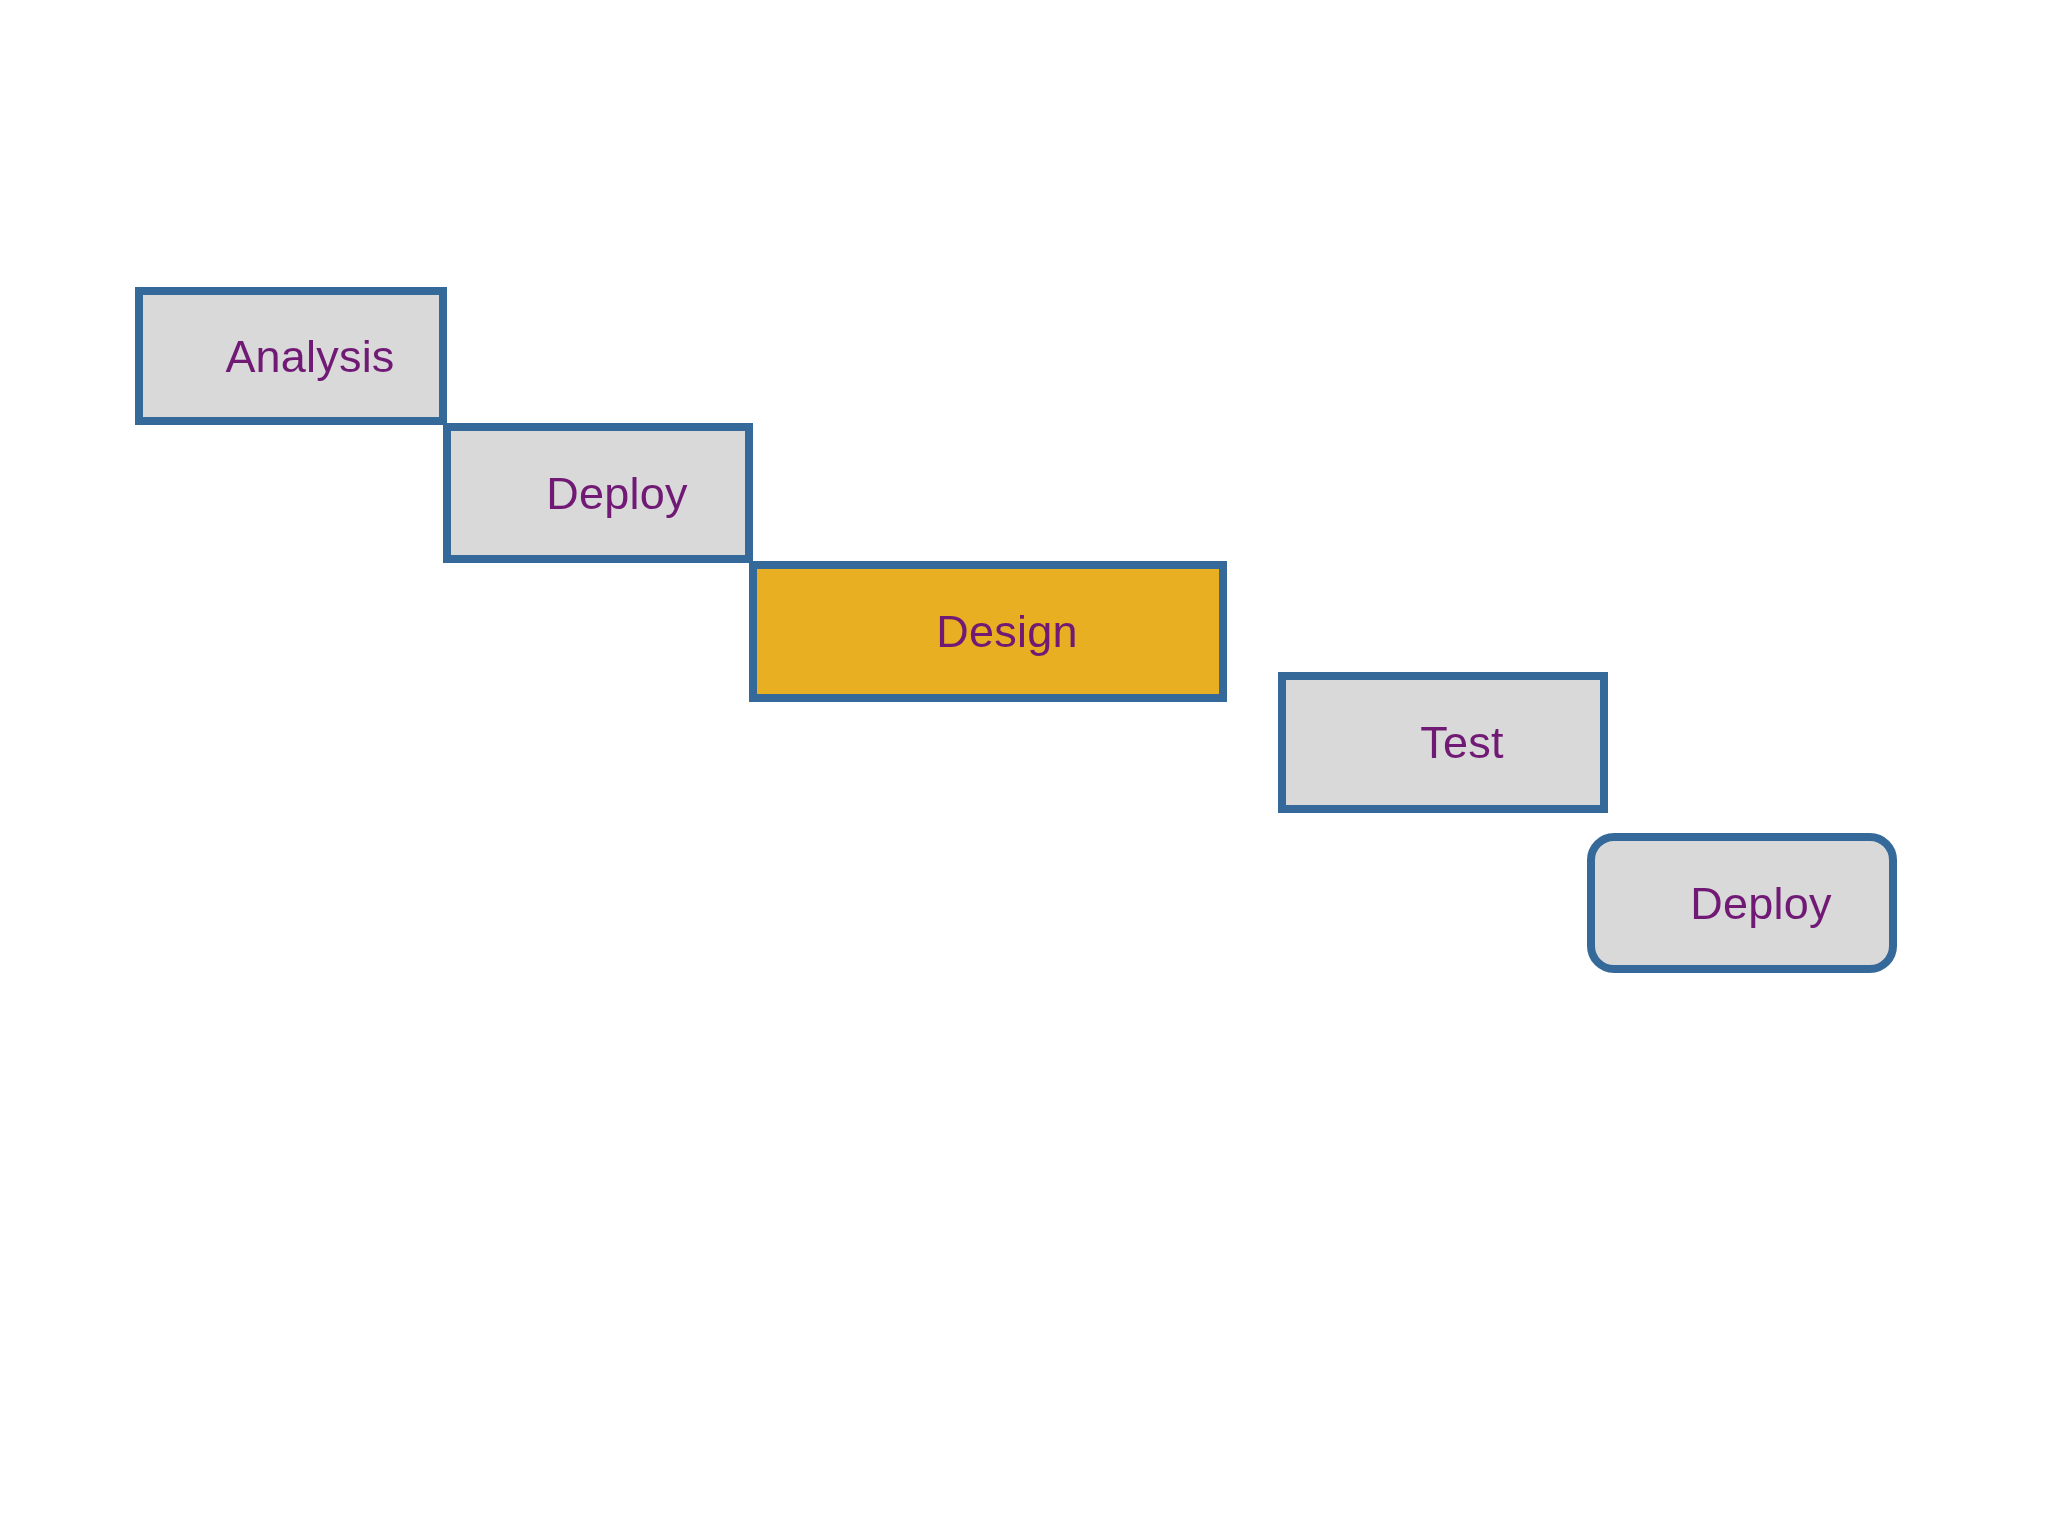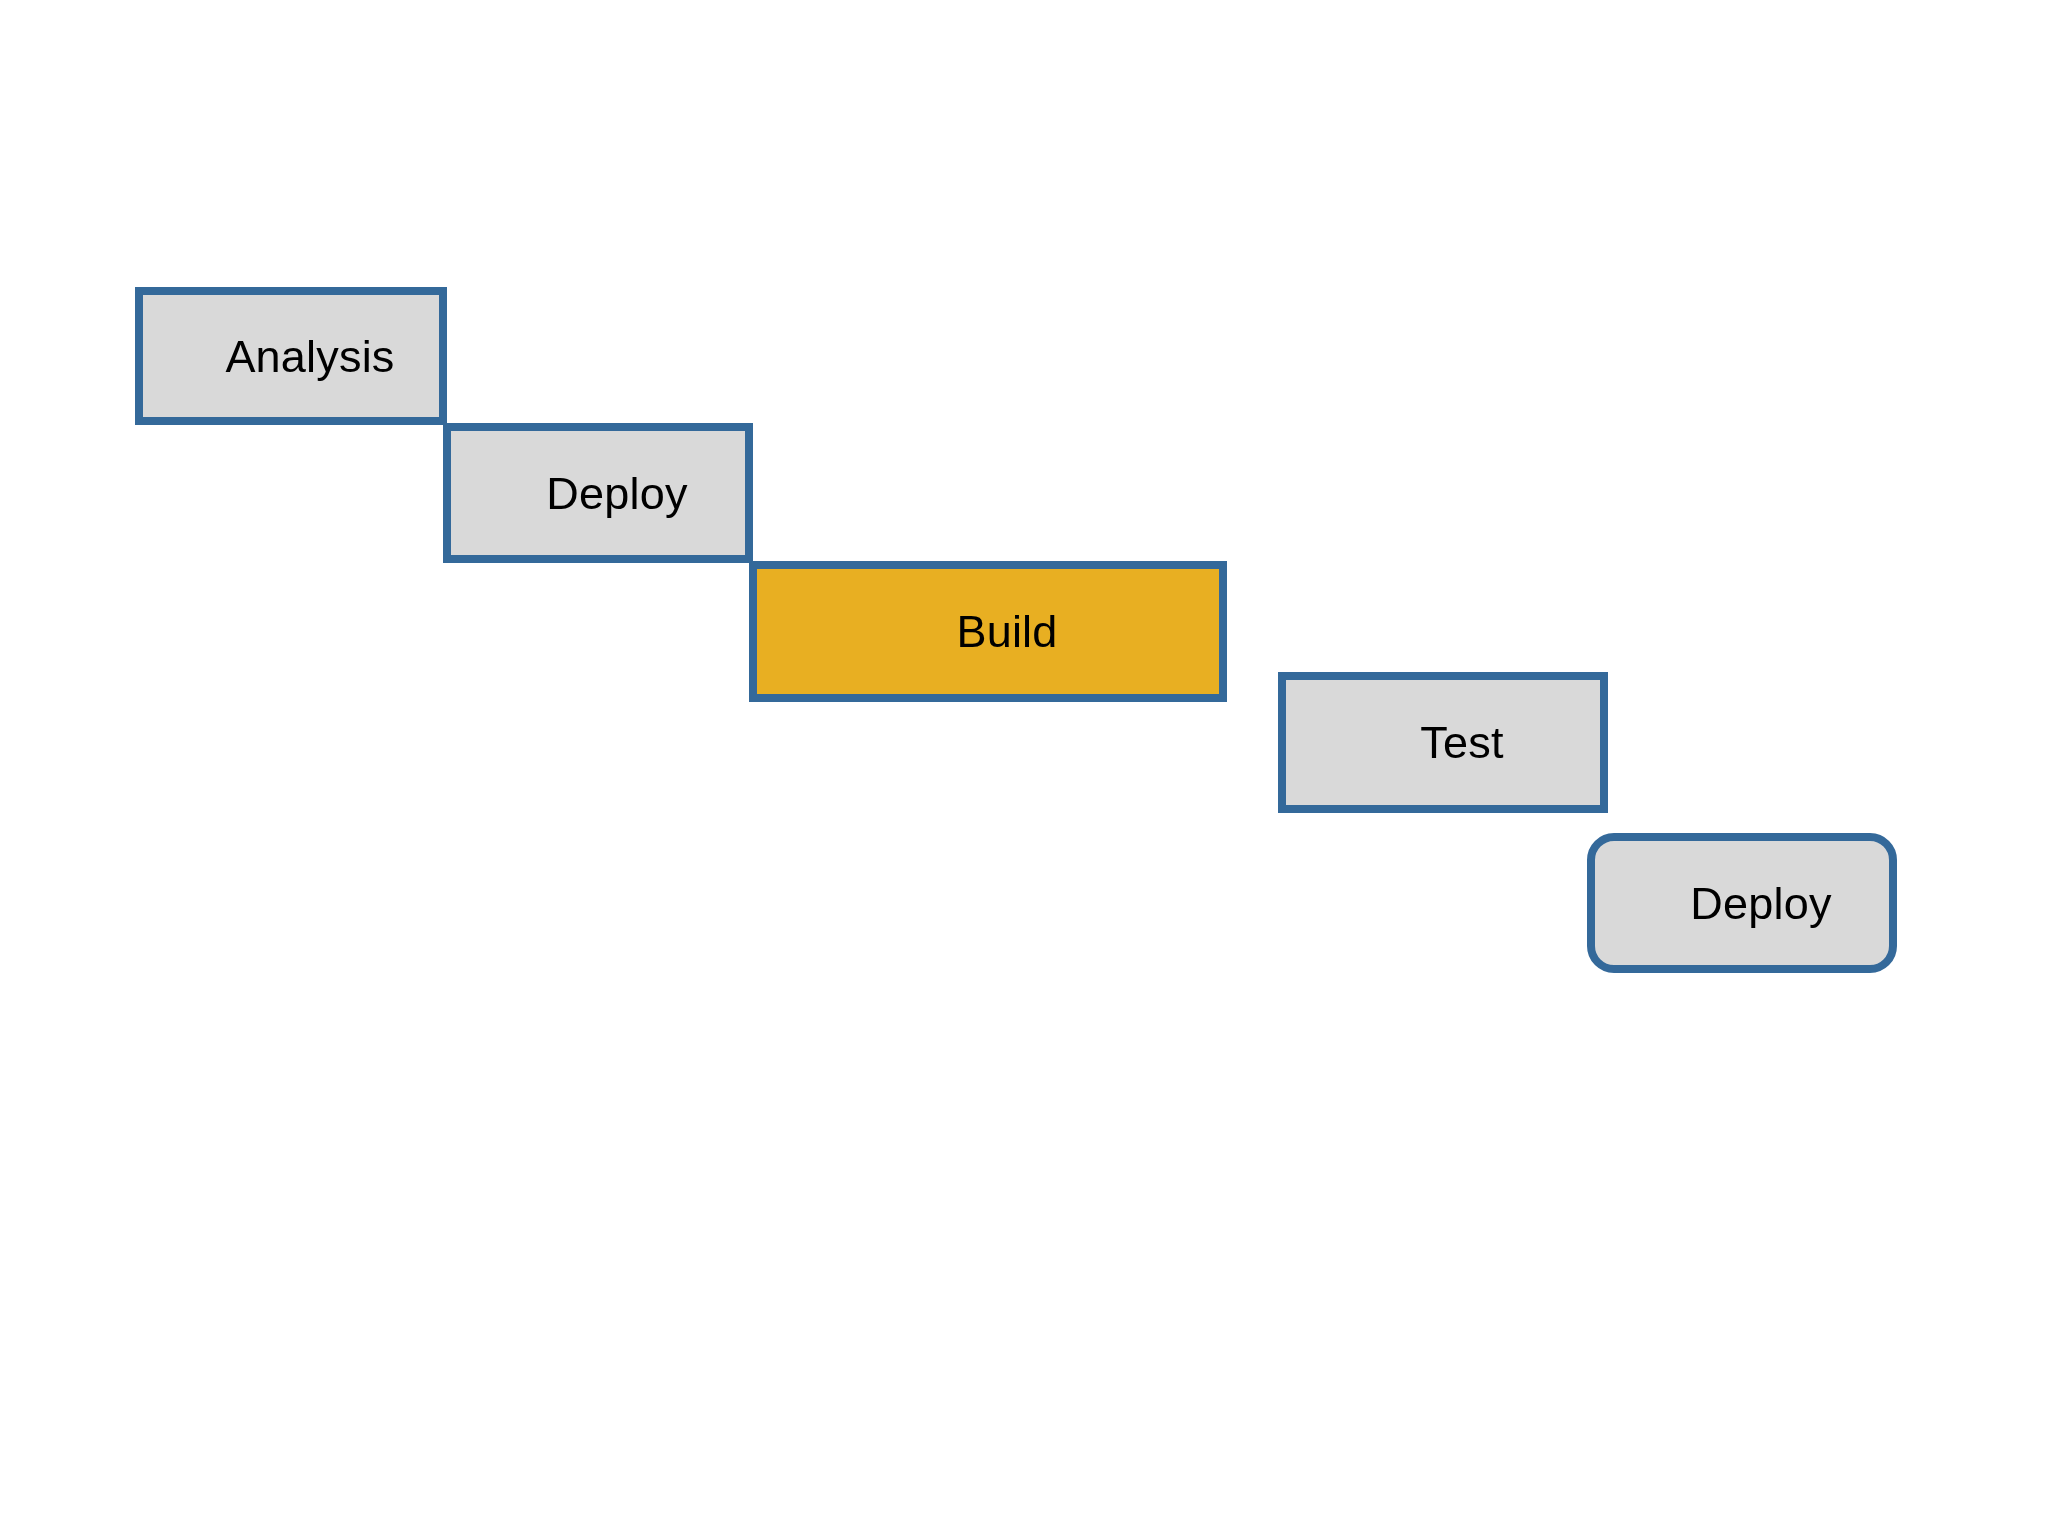--- a/index.html
+++ b/index.html
@@ -30,21 +30,21 @@
     display: flex;
     align-items: center;
     justify-content: center;
   }
 
   .phase-box.is-highlighted {
     background: #E8AF22;
   }
 
   .phase-label {
-    color: #000000;
+    color: #701a75;
     font-family: "Liberation Sans", sans-serif;
     font-size: 45px;
     font-weight: 400;
     line-height: 1;
     letter-spacing: 0.2px;
     white-space: nowrap;
     transform: translateX(4px);
     margin-left: 30px;
   }
 
@@ -62,21 +62,21 @@
 
   <div class="phase-box" id="phase-analysis">
     <span class="phase-label">Analysis</span>
   </div>
 
   <div class="phase-box" id="phase-design">
     <span class="phase-label">Deploy</span>
   </div>
 
   <div class="phase-box is-highlighted" id="phase-build">
-    <span class="phase-label">Build</span>
+    <span class="phase-label">Design</span>
   </div>
 
   <div class="phase-box" id="phase-test">
     <span class="phase-label">Test</span>
   </div>
 
   <div class="phase-box" id="phase-deploy">
     <span class="phase-label">Deploy</span>
   </div>
 

